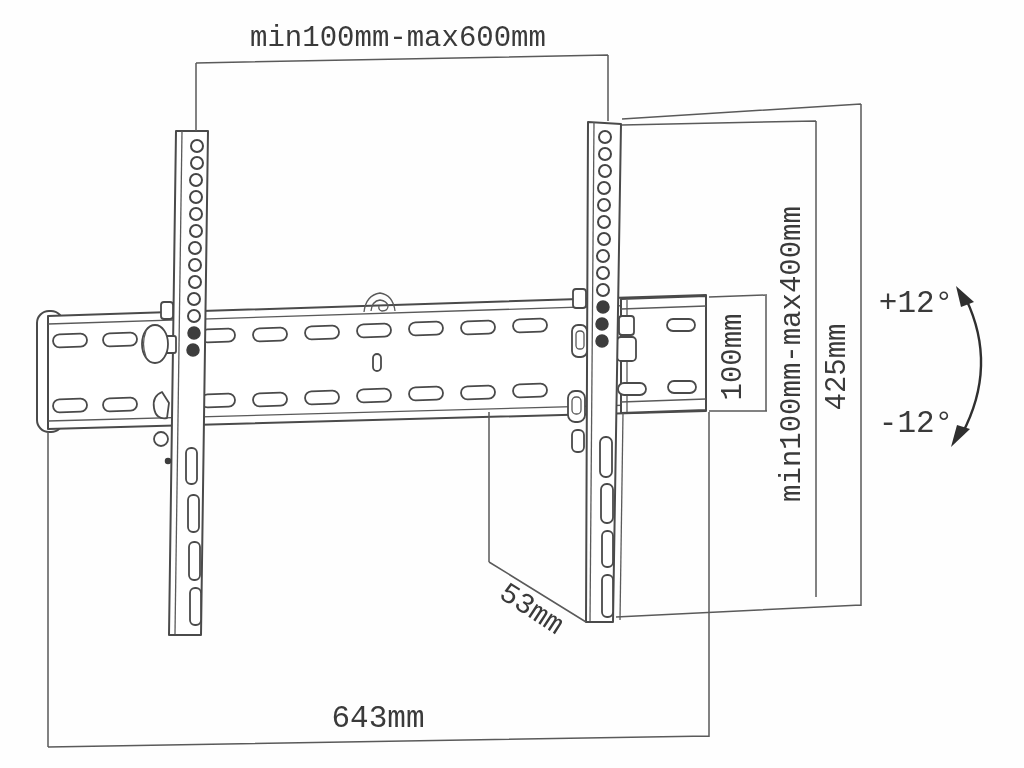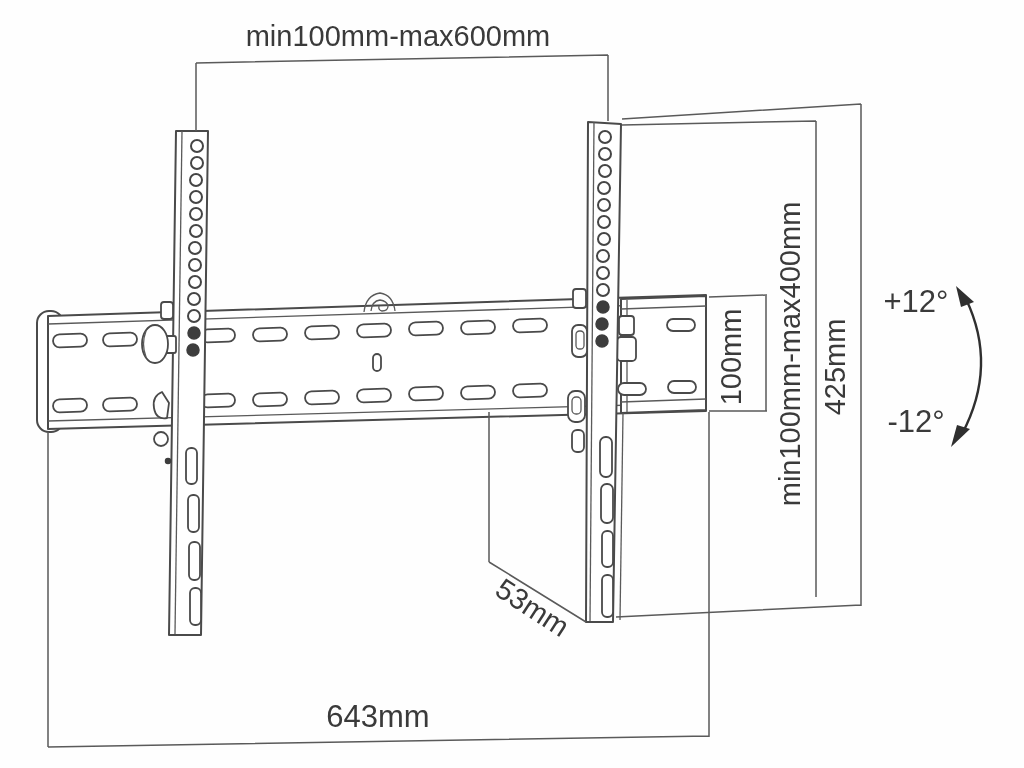--- a/index.html
+++ b/index.html
@@ -1,17 +1,17 @@
 <!DOCTYPE html>
 <html><head>
 <meta charset="utf-8">
 <style>
   html,body{margin:0;padding:0;background:#ffffff;}
   .stage{position:relative;width:1024px;height:768px;background:#fefefe;overflow:hidden;
-         font-family:Liberation Sans, sans-serif;}
+         font-family:Liberation Mono, monospace;}
   svg{display:block;}
   .part{fill:#ffffff;stroke:#4a4a4a;stroke-width:2;stroke-linejoin:round;}
   .part-thin{fill:none;stroke:#5a5a5a;stroke-width:1.3;}
   .hole{fill:#ffffff;stroke:#454545;stroke-width:2;}
   .hole-dark{fill:#3d3d3d;stroke:#3d3d3d;stroke-width:1.5;}
   .slot{fill:#ffffff;stroke:#4a4a4a;stroke-width:1.8;}
   .dim{fill:none;stroke:#5a5a5a;stroke-width:1.5;}
   .dim-label{fill:#3a3a3a;font-size:29px;}
   .dim-label-lg{fill:#3a3a3a;font-size:31px;}
   .arc{fill:none;stroke:#2f2f2f;stroke-width:2.4;stroke-linecap:round;}

